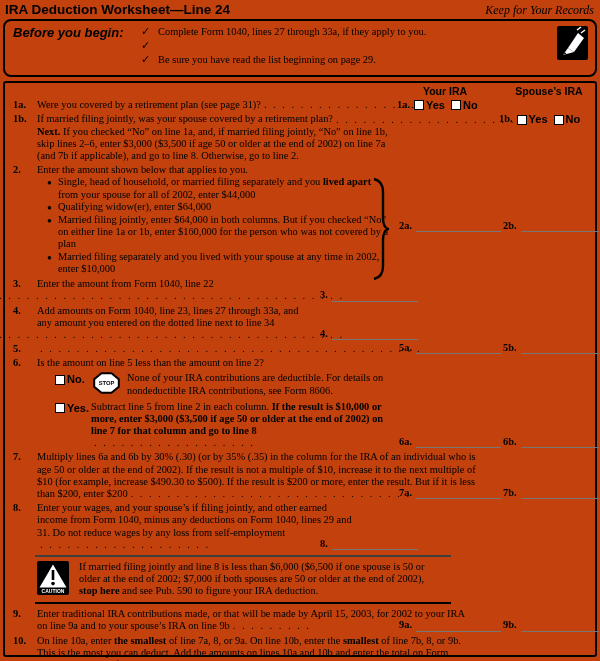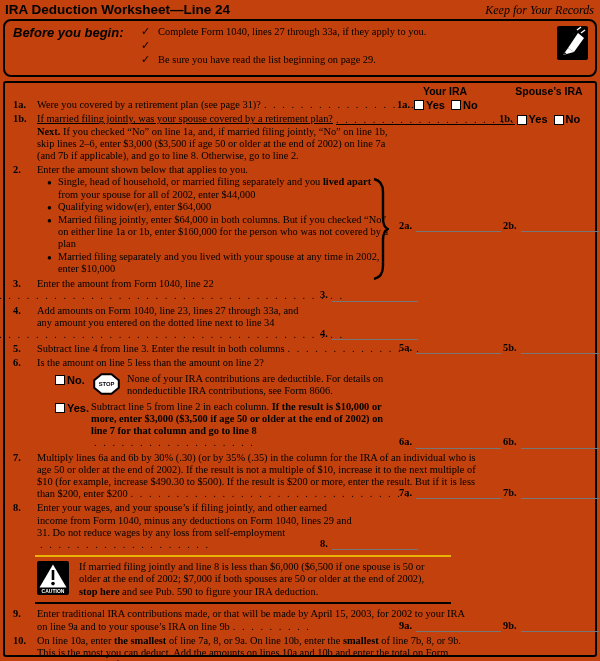--- a/index.html
+++ b/index.html
@@ -23,21 +23,21 @@
   .ch2{position:absolute;left:484px;width:104px;text-align:center;}
   .row{position:relative;margin:0 0 2px 0;}
   .num{position:absolute;left:0;top:0;width:24px;font-weight:bold;}
   .txt{margin-left:24px;}
   .b{font-weight:bold;}
   .flexline{display:flex;}
   .flexline .t{white-space:nowrap;}
   .dots{overflow:hidden;white-space:nowrap;letter-spacing:2px;font-weight:normal;}
   .dots.fill{flex:1;height:12px;align-self:flex-end;margin-left:3px;}
   .dots.inl{display:inline-block;height:11px;vertical-align:-2px;margin-left:3px;}
-  .w384{width:384px;} .w478{width:478px;text-decoration:underline;} .w386{width:386px;} .w307{width:307px;flex-direction:column;}
+  .w384{width:384px;} .w478{width:478px;} .w386{width:386px;} .w307{width:307px;flex-direction:column;}
   .dw170{width:170px;} .dw278{width:278px;} .dw163{width:163px;} .dw80{width:80px;}
   .ent{position:absolute;display:flex;align-items:flex-end;}
   .ent .lab{font-weight:bold;margin-right:4px;white-space:nowrap;}
   .ent .line{flex:1;border-bottom:1.2px solid #777;height:10px;}
   .ea{left:386px;width:102px;bottom:1px;}
   .eb{left:490px;width:96px;bottom:1px;}
   .e-inline{left:307px;width:98px;bottom:1px;}
   .entcb{position:absolute;display:flex;align-items:center;top:0;}
   .entcb .lab{font-weight:bold;margin-right:4px;}
   .cb{display:inline-block;width:8px;height:8px;border:1px solid #000;background:#fff;margin-right:2px;flex:0 0 auto;}
@@ -47,21 +47,21 @@
   .bullets{margin-left:34px;width:344px;}
   .bull{display:flex;}
   .bdot{width:11px;font-size:8px;line-height:12.2px;padding-top:1px;}
   .btx{flex:1;}
   .brace{position:absolute;left:358px;top:13px;}
   .sub{position:relative;margin:3px 2px 2px 42px;display:flex;align-items:flex-start;}
   .sublab{display:flex;align-items:center;width:36px;flex:0 0 auto;padding-top:1px;}
   .sublab .cbl{margin-right:0;}
   .stopwrap{flex:0 0 auto;margin:0 7px 0 2px;}
   .subtxt{width:300px;}
-  .caution{margin:4px 0 4px 22px;width:414px;border-top:2px solid #eab308;border-bottom:2px solid #000;
+  .caution{margin:4px 0 4px 22px;width:414px;border-top:2px solid #404040;border-bottom:2px solid #000;
            padding:4px 0 4px 2px;display:flex;align-items:flex-start;}
   .cautxt{margin-left:10px;width:348px;}
   .w358{width:358px;} .w447{width:447px;} .w318{width:318px;} .w430{width:430px;} .w437{width:437px;}
 </style>
 </head>
 <body>
 
 <div class="page">
 
   <div class="titlebar">
@@ -193,21 +193,20 @@
       </div>
       <div class="ent e-inline">
         <span class="lab">4.</span>
         <span class="line"></span>
       </div>
     </div>
 
     <div class="row">
       <span class="num">5.</span>
       <div class="txt flexline w386">
-        <span class="t">Subtract line 4 from line 3. Enter the result in both columns</span>
         <span class="dots fill">. . . . . . . . . . . . . . . . . . . . . . . . . . . . . . . . . . . . . . . . . . . . . . . . . .</span>
       </div>
       <div class="ent ea">
         <span class="lab">5a.</span>
         <span class="line"></span>
       </div>
       <div class="ent eb">
         <span class="lab">5b.</span>
         <span class="line"></span>
       </div>

